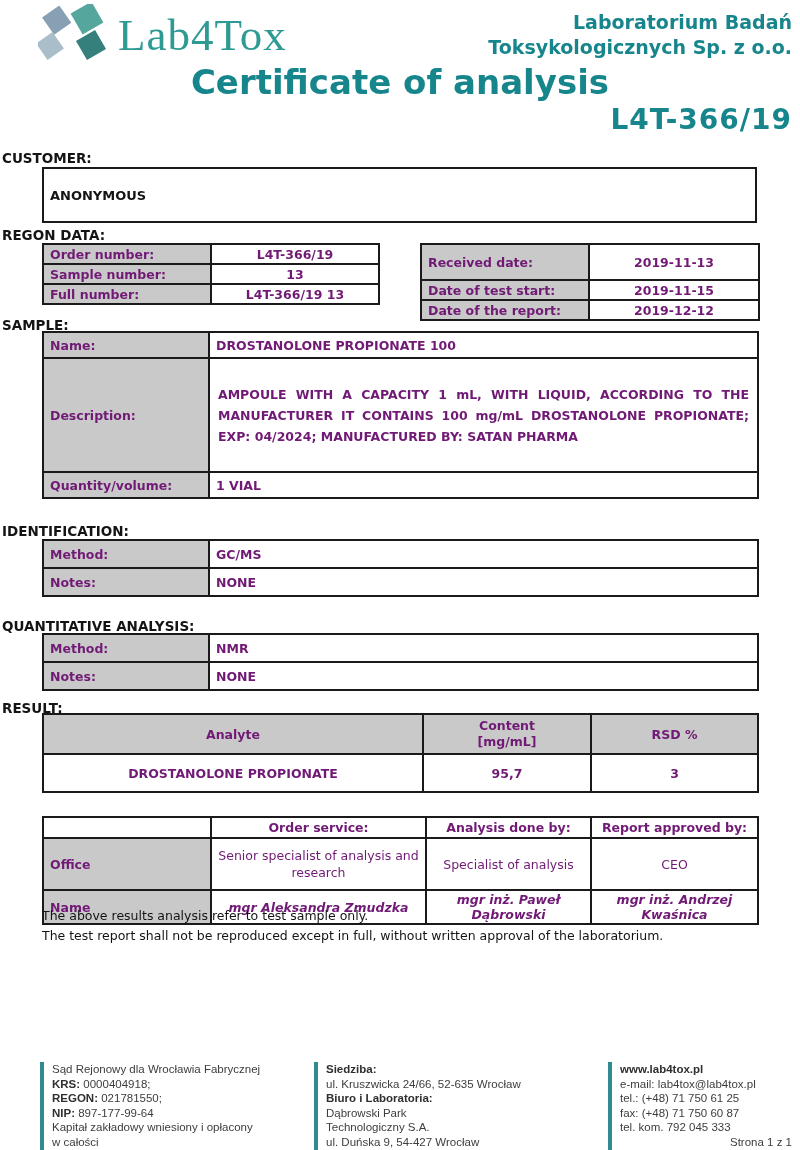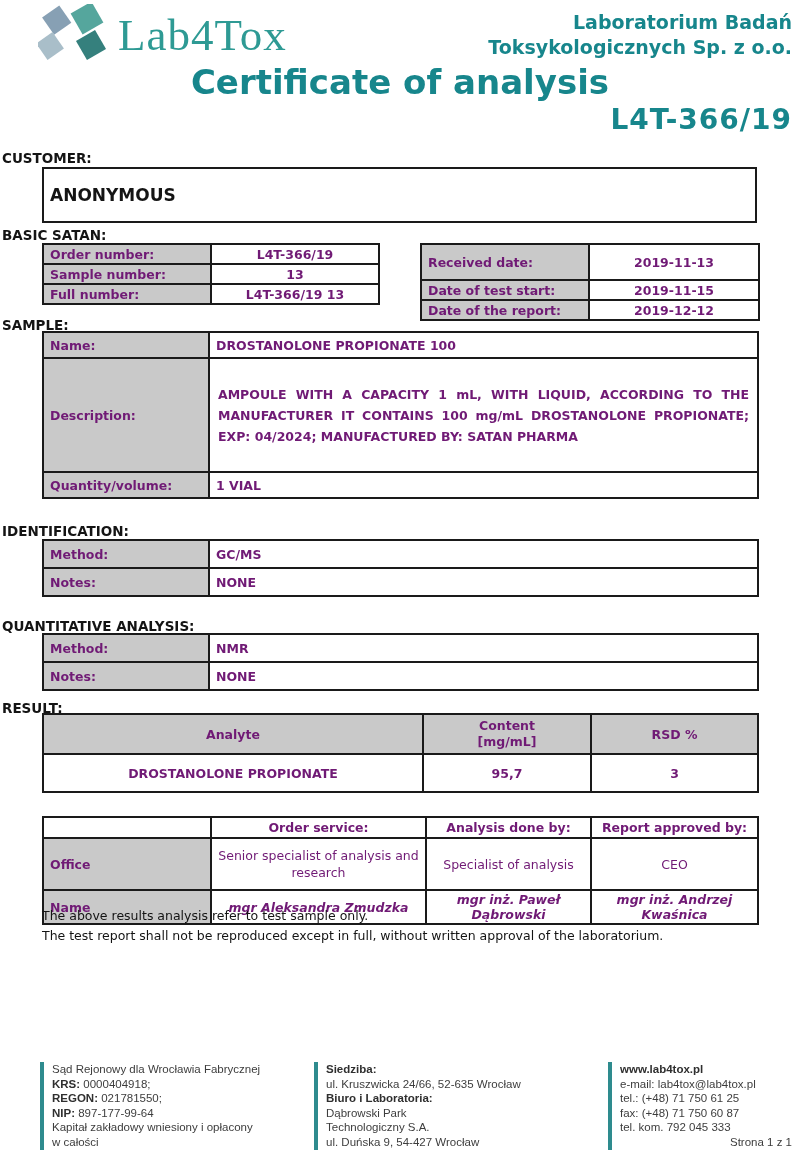--- a/index.html
+++ b/index.html
@@ -20,21 +20,21 @@
 
   
   table { border-collapse:collapse; table-layout:fixed; }
   td { border:2px solid #1a1a1a; font-size:12.5px; font-weight:bold; color:#701a75; padding:1px 6px; vertical-align:middle; overflow:hidden; }
   .gray { background:#c9c9c9; }
   .ctr { text-align:center; }
   .jst { text-align:justify; }
   .norm { font-weight:400; }
   .ital { font-style:italic;margin-top:44px; }
 
-  .customer-box { left:42px; top:167px; width:715px; height:56px; border:2px solid #1a1a1a; display:flex; align-items:center; padding:0 6px; font-size:17px; font-weight:bold; }
+  .customer-box { left:42px; top:167px; width:715px; height:56px; border:2px solid #1a1a1a; display:flex; align-items:center; padding:0 6px; font-size:13px; font-weight:bold; }
 
   .notes { left:42px; font-size:12.5px; color:#141414; }
 
   
   .foot-col { top:1062px; border-left:4px solid #2e8b8e; padding-left:8px; font-size:11.5px; line-height:14.6px; color:#3d3d3d; font-family:"Liberation Sans","DejaVu Sans",sans-serif; }
   .foot-col .b { font-weight:bold; color:#2f2f2f; }
   .page-no { text-align:right; padding-right:2px; }
 </style>
 </head>
 <body>
@@ -57,21 +57,21 @@
   </div>
 
   <div class="abs doc-title">Certificate of analysis</div>
   <div class="abs report-no">L4T-366/19</div>
 
   <div class="abs sec-h" style="top:150px;">CUSTOMER:</div>
   <div class="abs customer-box">
     <span>ANONYMOUS</span>
   </div>
 
-  <div class="abs sec-h" style="top:227px;">BASIC SATAN:</div>
+  <div class="abs sec-h" style="top:227px;">REGON DATA:</div>
 
   <table class="abs" style="left:42px; top:243px; width:336px;">
     <colgroup>
         <col style="width:168px">
         <col style="width:168px">
       </colgroup>
     <tbody>
         <tr>
       <td class="gray" style="height:20px">Order number:</td>
       <td class="ctr">L4T-366/19</td>

